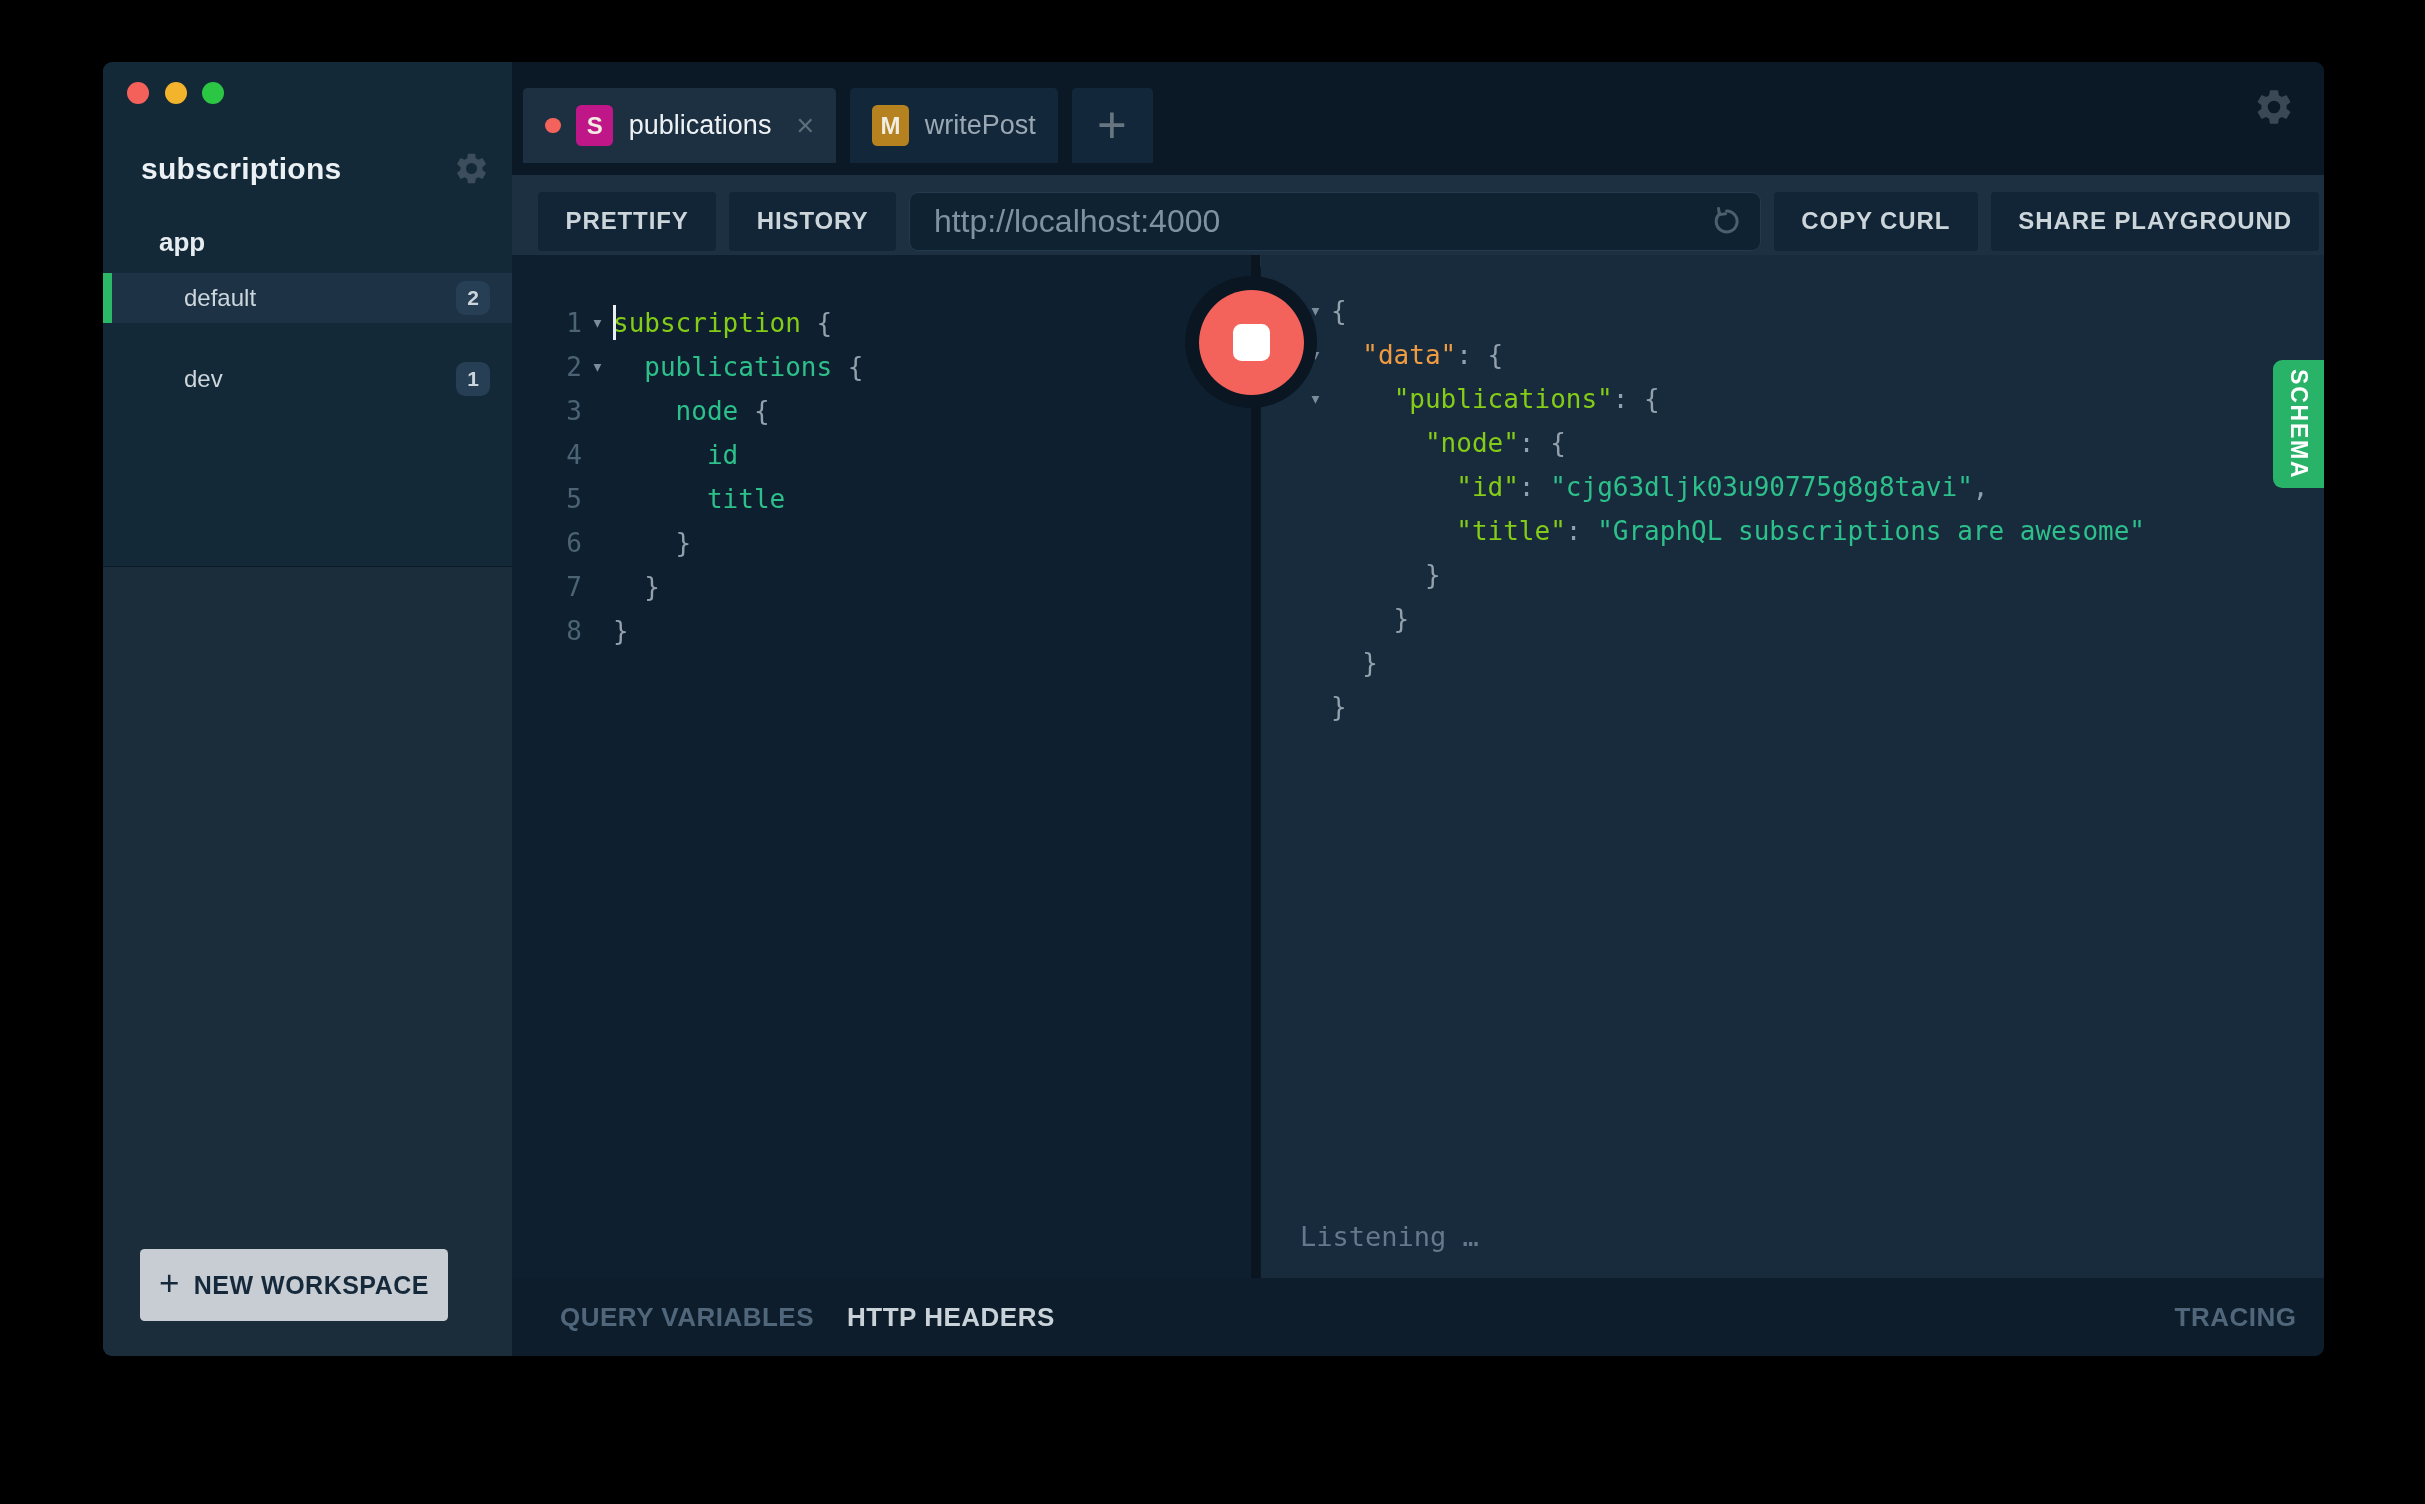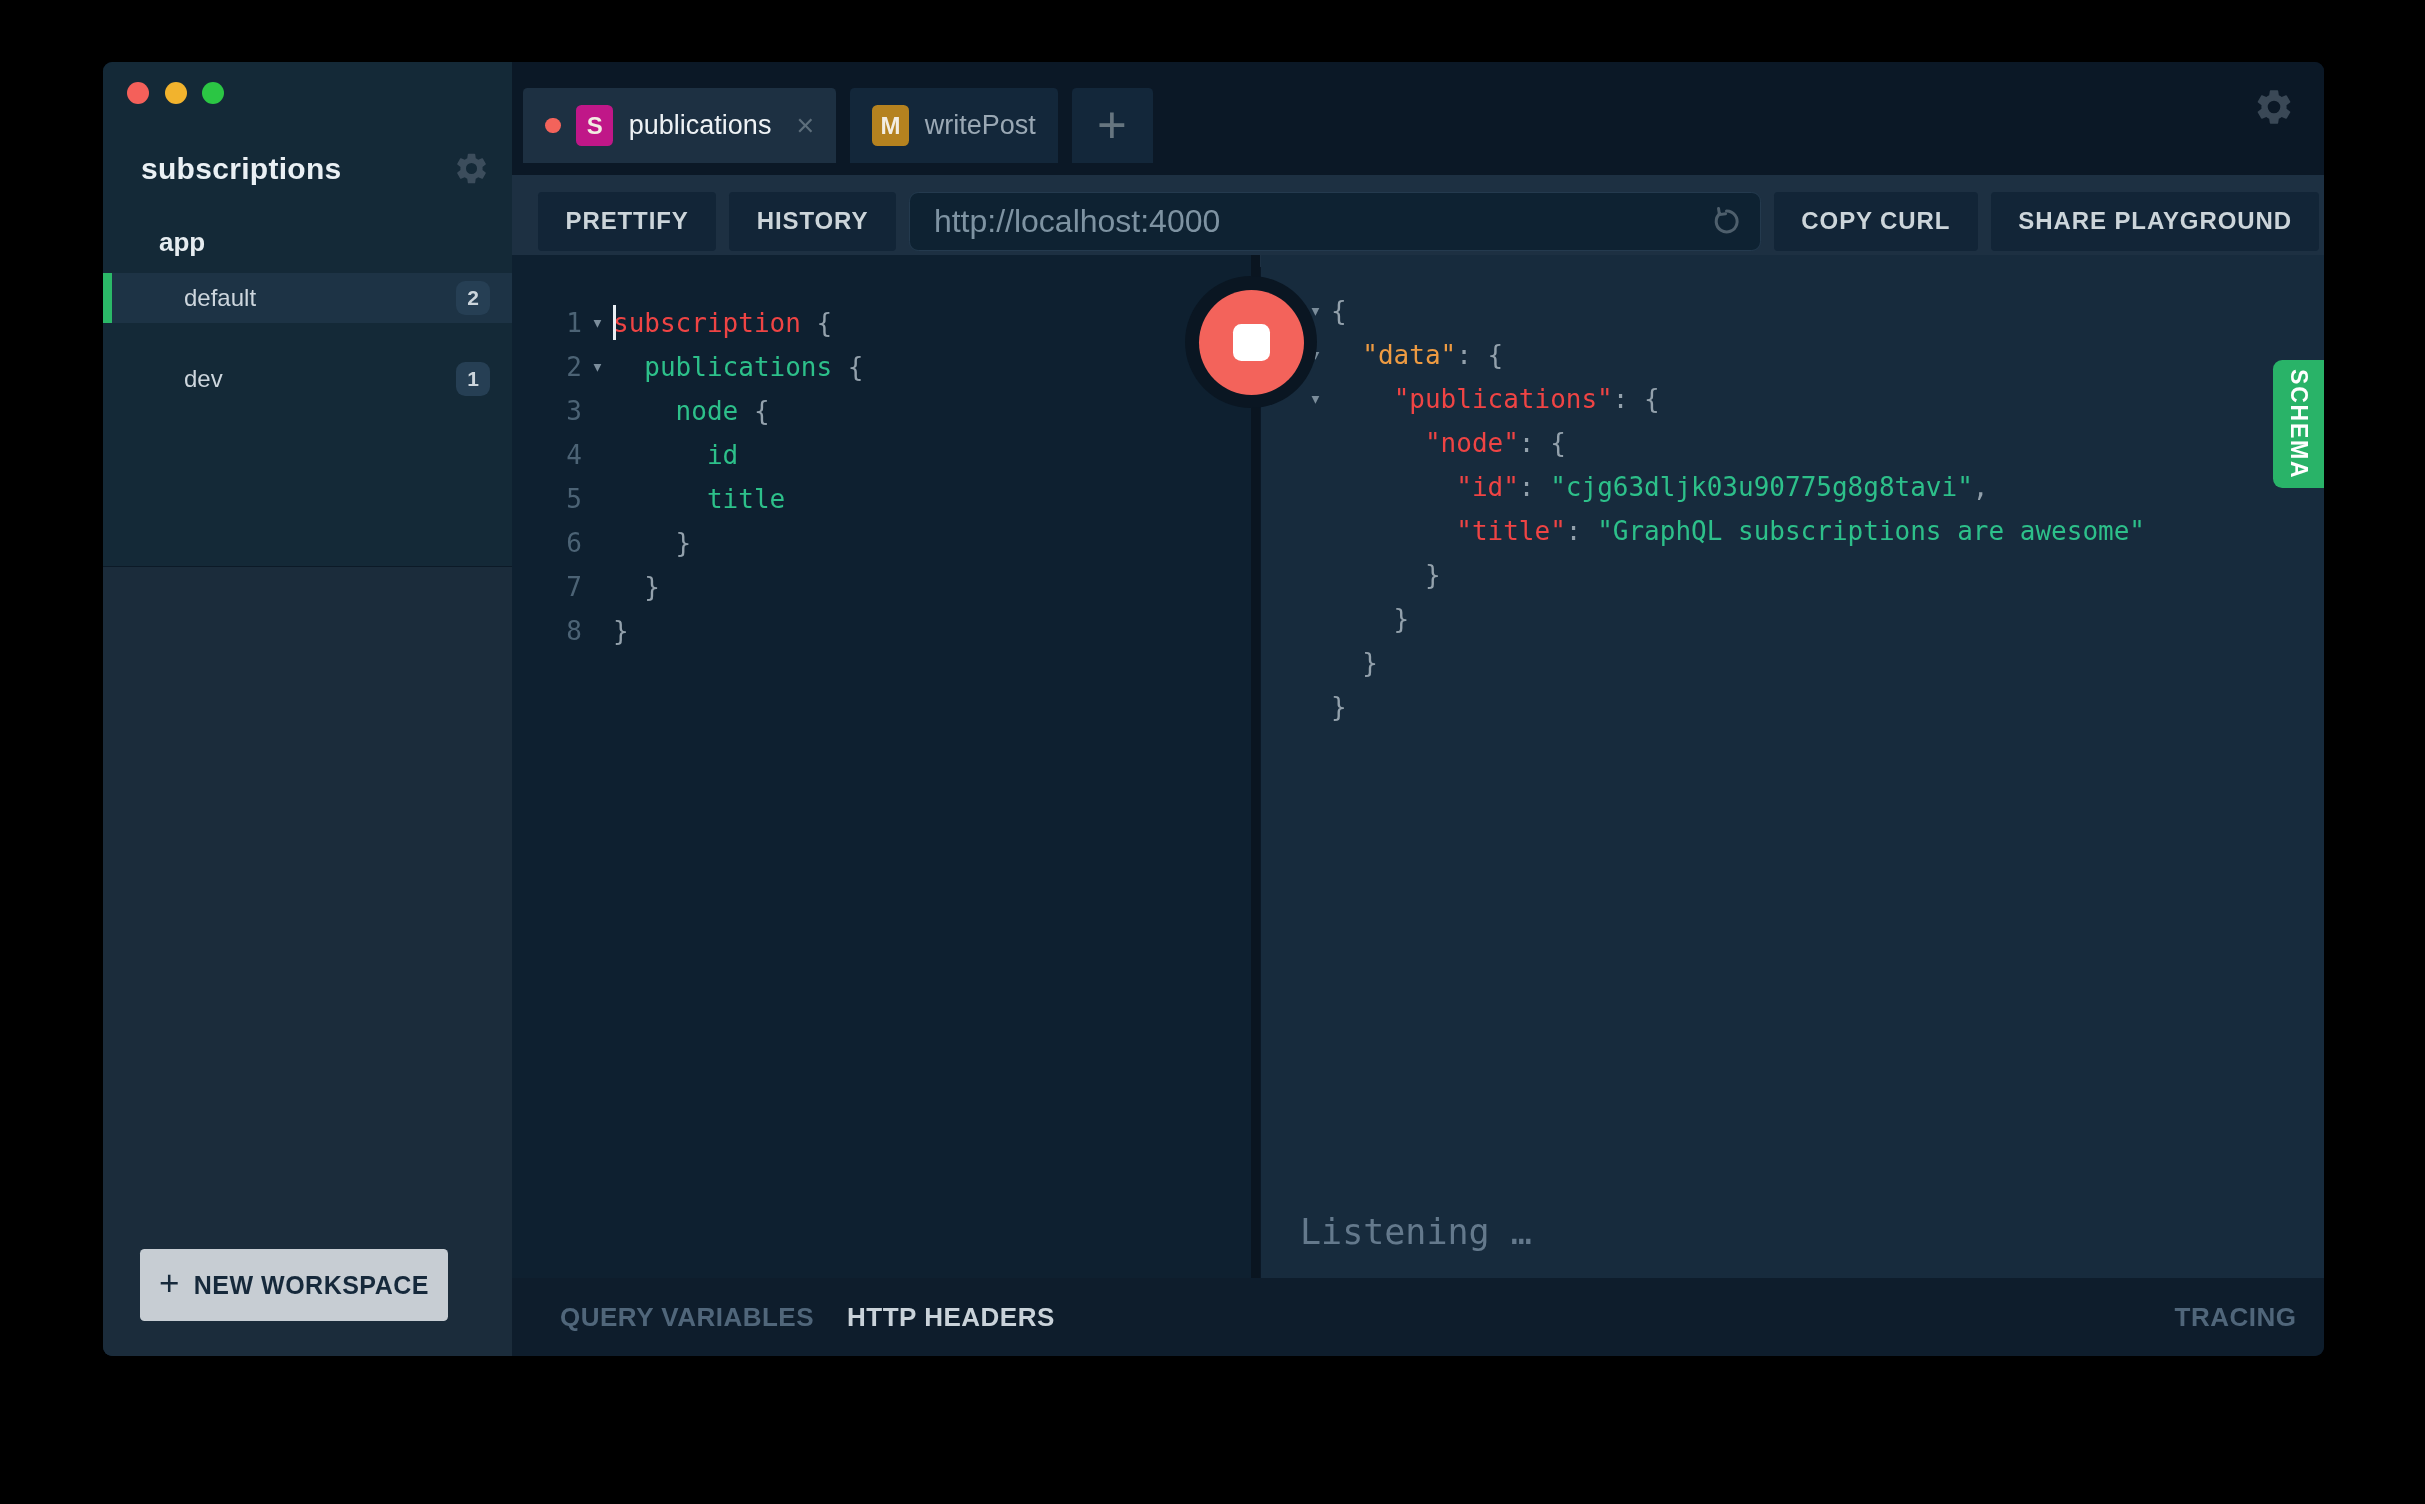--- a/index.html
+++ b/index.html
@@ -61,26 +61,26 @@
   
   .content{position:absolute;left:0;right:0;top:193px;bottom:78px;}
   .editor-pane{position:absolute;left:0;top:0;bottom:0;width:739px;background:#0e2030;border-right:9.2px solid #0a1520;box-sizing:content-box;}
   .results-pane{position:absolute;left:749px;right:0;top:0;bottom:0;background:#172b3d;}
   .code{font-family:"DejaVu Sans Mono",monospace;font-size:26px;line-height:44px;white-space:pre;}
   .code-line{display:flex;}
   .ln{width:48px;text-align:right;color:#4c6375;flex:none;}
   .fold{width:31px;text-align:center;color:#7b8d9b;font-size:15.6px;flex:none;font-family:"DejaVu Sans",sans-serif;cursor:pointer;}
   .editor-code{position:absolute;left:22px;top:46px;}
   .result-code{position:absolute;left:39px;top:34px;}
-  .tk-blue{color:#ef4444;}
+  .tk-blue{color:#84cc16;}
   .tk-green{color:#2dc08a;}
   .tk-orange{color:#ee9b42;}
   .tk-punct{color:#93a1ac;}
   .cursor{position:absolute;left:101px;top:50px;width:2.8px;height:35px;background:#e8eef3;}
-  .listening{position:absolute;left:39px;bottom:26px;color:#64798c;font-family:"DejaVu Sans Mono",monospace;font-size:35px;}
+  .listening{position:absolute;left:39px;bottom:26px;color:#64798c;font-family:"DejaVu Sans Mono",monospace;font-size:27px;}
   .stop-wrap{position:absolute;left:673px;top:21px;width:132px;height:132px;border-radius:50%;
     background:#0a1622;display:flex;align-items:center;justify-content:center;cursor:pointer;}
   .stop-circle{width:105px;height:105px;border-radius:50%;background:#f3635b;display:flex;align-items:center;justify-content:center;}
   .stop-square{width:37px;height:37px;border-radius:8.3px;background:#fff;}
   .schema-tab{position:absolute;right:0;top:105px;width:51px;height:128px;background:#29b368;
     border-radius:9.2px 0 0 9.2px;color:#fff;font-size:23px;font-weight:700;letter-spacing:1.8px;
     writing-mode:vertical-rl;display:flex;align-items:center;justify-content:center;cursor:pointer;}
   
   .bottombar{position:absolute;left:0;right:0;bottom:0;height:78px;background:#0e1d2c;
     display:flex;align-items:center;padding:0 27.5px 0 48px;box-sizing:border-box;gap:33px;}

